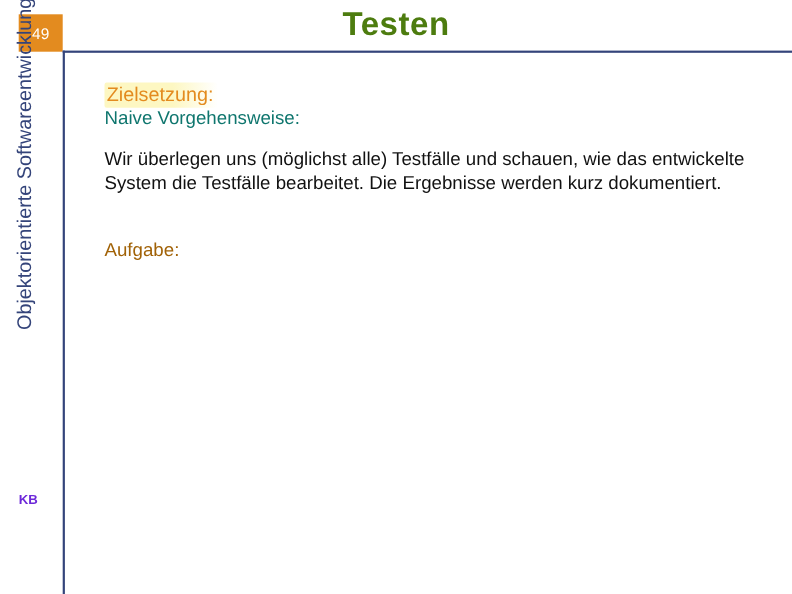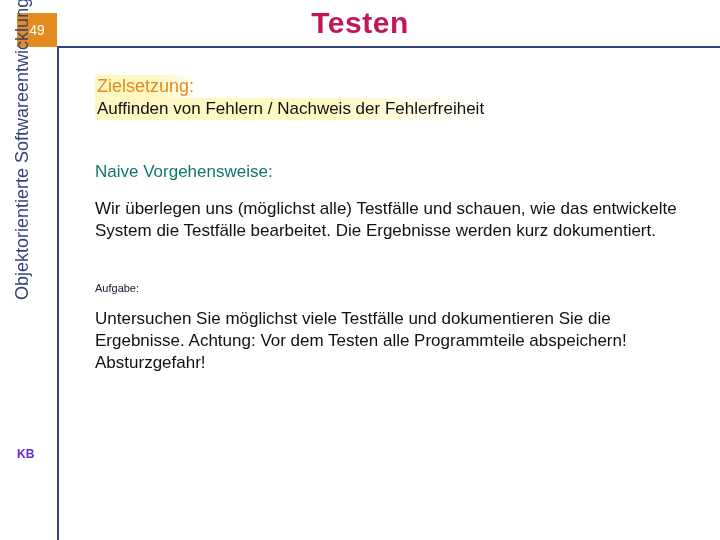--- a/index.html
+++ b/index.html
@@ -7,55 +7,51 @@
   .slide { position: relative; width: 720px; height: 471px; background: #ffffff; }
   .pagebox {
     position: absolute; left: 17px; top: 13px; width: 40px; height: 34px;
     background: #e38b1f; display: flex; align-items: center; justify-content: center;
   }
   .pagebox span { color: #fff; font-size: 14px; }
   .hline { position: absolute; left: 57px; top: 46px; width: 663px; height: 2px; background: #34447a; }
   .vline { position: absolute; left: 57px; top: 46px; width: 2px; height: 494px; background: #34447a; }
   .title {
     position: absolute; left: 0; top: 6px; width: 720px; text-align: center;
-    color: #be185d; font-size: 30px; font-weight: bold; letter-spacing: 0.5px;
+    color: #4d7c0f; font-size: 30px; font-weight: bold; letter-spacing: 0.5px;
   }
   .sidetext {
     position: absolute; left: 12px; top: 300px;
     transform: rotate(-90deg); transform-origin: left top;
     color: #34447a; font-size: 18px; white-space: nowrap;
   }
   .kb { position: absolute; left: 17px; bottom: 10px; color: #6d28d9; font-size: 12px; font-weight: bold; }
   .content { position: absolute; left: 95px; top: 75px; width: 590px; }
   .hl1, .hl2 { background: linear-gradient(to right, #fdf7c2 0%, #fdf7c2 60%, rgba(253,247,194,0) 100%); padding: 1px 4px 1px 2px; border-radius: 2px; display: inline-block; }
   .zielsetzung { color: #e38b1f; font-size: 18px; }
   .auffinden { color: #111; font-size: 17px; margin-bottom: 42px; }
   .naive { color: #0f766e; font-size: 17px; }
   .para { color: #111; font-size: 17px; line-height: 1.3; margin-bottom: 40px; margin-top: 16px; }
-  .aufgabe { color: #0f172a; font-size: 11px; margin-bottom: 14px; }
+  .aufgabe { color: #a16207; font-size: 17px; margin-bottom: 14px; }
   .para2 { color: #111; font-size: 17px; line-height: 1.3; }
 </style>
 </head>
 <body>
 
 <div class="slide">
   <div class="pagebox">
     <span>49</span>
   </div>
   <div class="hline"></div>
   <div class="vline"></div>
   <div class="title">Testen</div>
   <div class="sidetext">Objektorientierte Softwareentwicklung</div>
   <div class="kb">KB</div>
 
   <div class="content">
     <div class="zielsetzung">
       <span class="hl1">Zielsetzung:</span>
     </div>
-    <div class="auffinden">
-      <span class="hl2">Auffinden von Fehlern / Nachweis der Fehlerfreiheit</span>
-    </div>
     <div class="naive">Naive Vorgehensweise:</div>
     <div class="para">Wir überlegen uns (möglichst alle) Testfälle und schauen, wie das entwickelte System die Testfälle bearbeitet. Die Ergebnisse werden kurz dokumentiert.</div>
     <div class="aufgabe">Aufgabe:</div>
-    <div class="para2">Untersuchen Sie möglichst viele Testfälle und dokumentieren Sie die Ergebnisse. Achtung: Vor dem Testen alle Programmteile abspeichern! Absturzgefahr!</div>
   </div>
 </div>
 
 </body></html>

